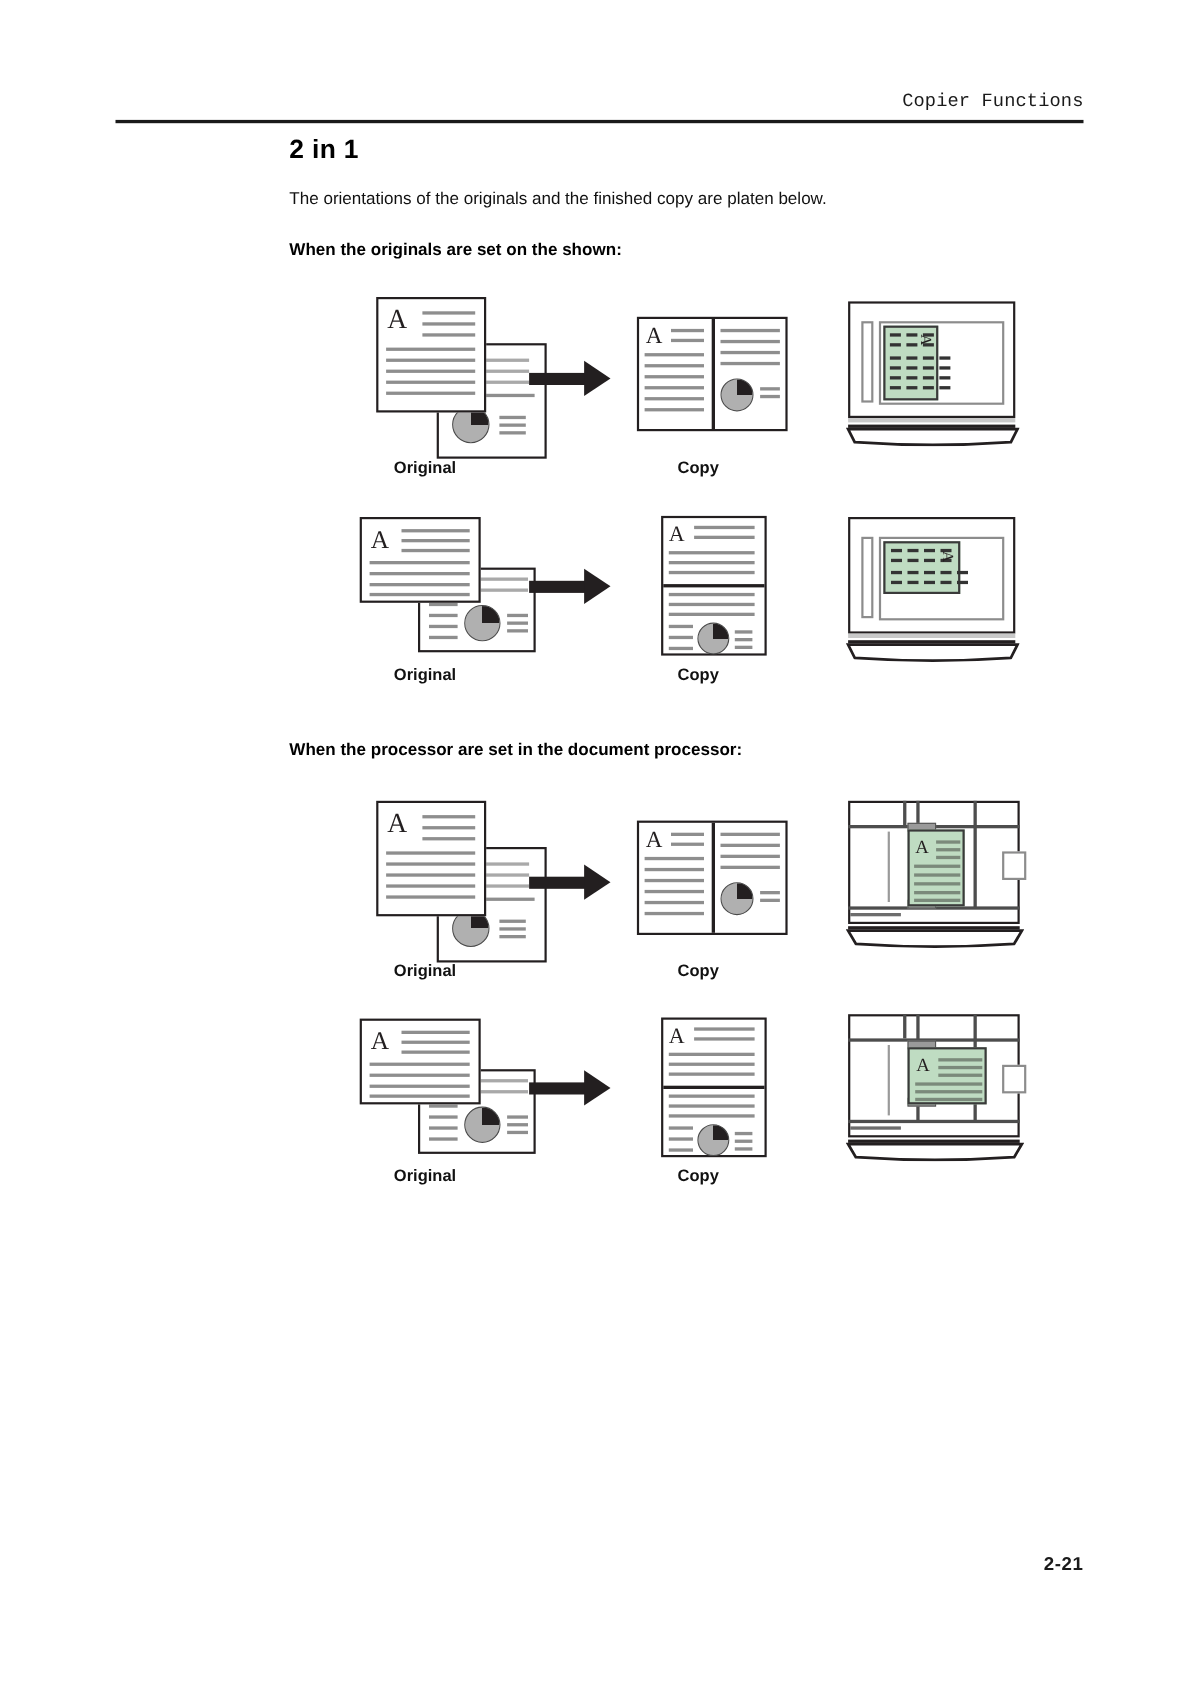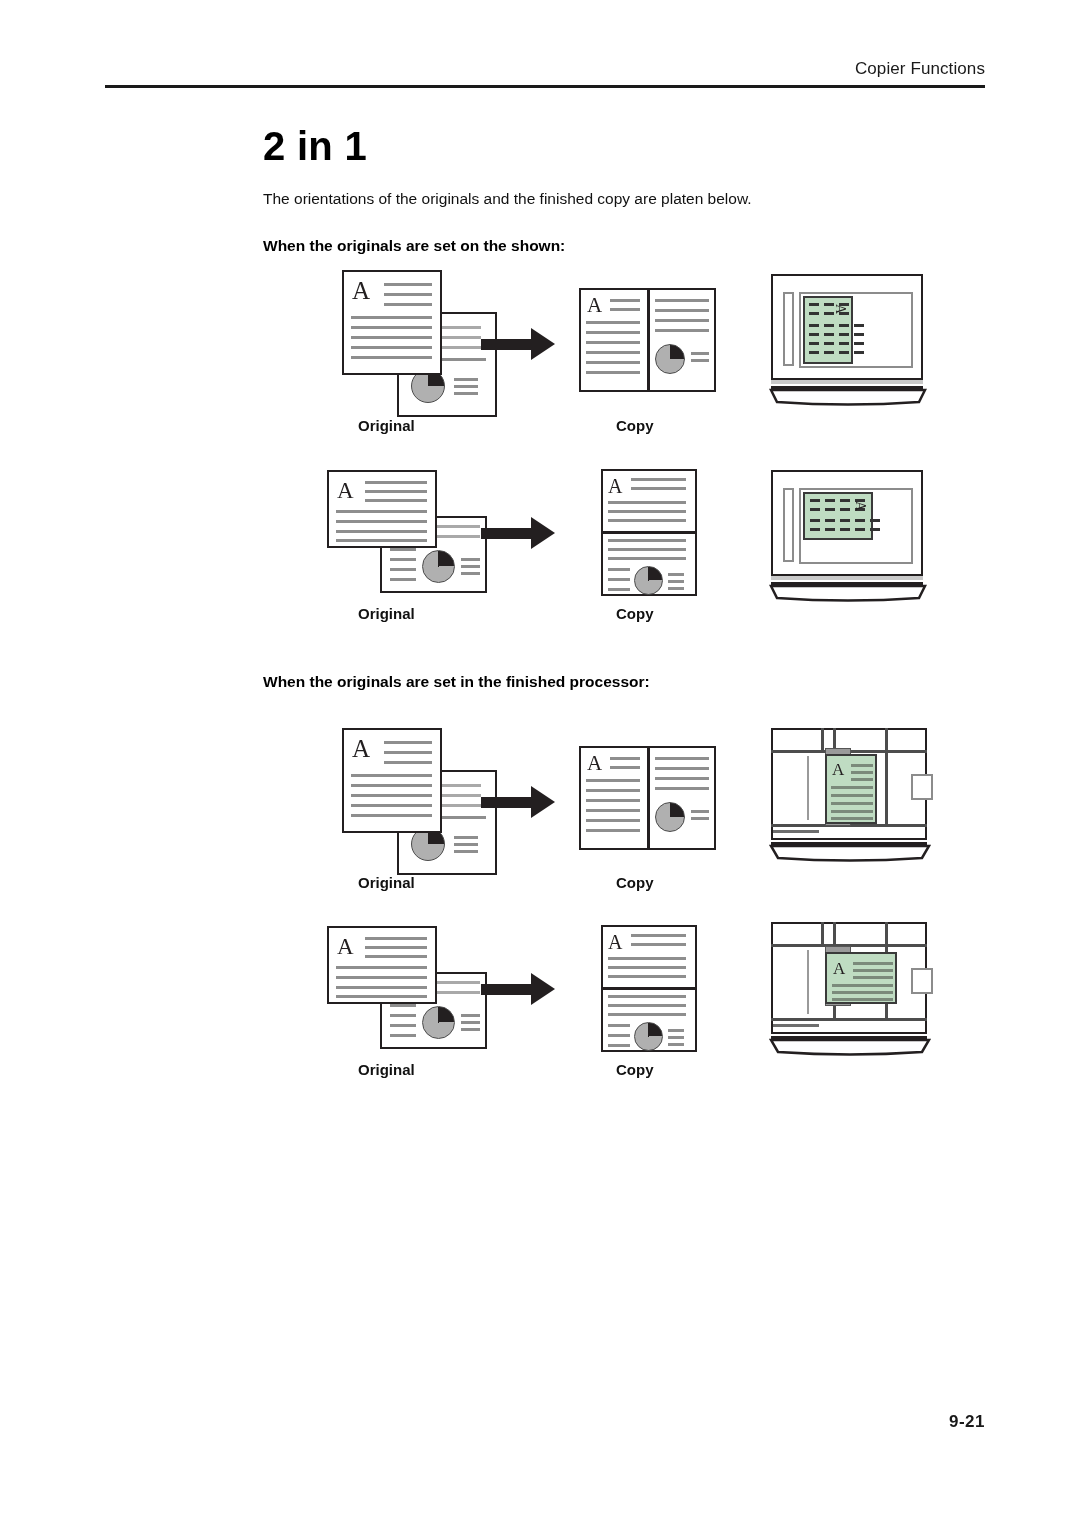--- a/index.html
+++ b/index.html
@@ -7,33 +7,33 @@
     width:1080px;height:1528px;
     background:#ffffff;
     font-family:"Liberation Sans", sans-serif;
     color:#000;
     position:relative;
     overflow:hidden;
   }
   .page{position:absolute;inset:0;}
 
   
-  .header{position:absolute;left:105px;top:60px;width:880px;}
+  .header{position:absolute;left:105px;top:84px;width:880px;font-family:Liberation Mono, monospace;}
   .header-title{
     text-align:right;font-size:17px;color:#1a1a1a;
     letter-spacing:.1px;line-height:1;
   }
   .header-rule{
     margin-top:8px;height:3px;background:#1a1a1a;width:100%;
   }
 
   
   .content{position:absolute;left:263px;top:124px;width:722px;}
   h1.title{
-    font-size:40px;font-weight:bold;margin:0;padding:0;
+    font-size:24px;font-weight:bold;margin:0;padding:0;
     line-height:1.1;letter-spacing:.3px;
   }
   p.intro{
     font-size:15.5px;margin:22px 0 0 0;line-height:1.2;color:#111;
   }
   h2.subhead{
     font-size:15.5px;font-weight:bold;margin:28px 0 0 0;line-height:1.2;
   }
 
   
@@ -331,21 +331,21 @@
       </svg>
     </div>
   </div>
 
   <div class="caption-row" style="top:606px;">
     <span class="caption cap-original">Original</span>
     <span class="caption cap-copy">Copy</span>
   </div>
 
   <div style="position:absolute;left:263px;top:673px;width:722px;">
-    <h2 class="subhead" style="margin:0;">When the originals are set in the finished processor:</h2>
+    <h2 class="subhead" style="margin:0;">When the processor are set in the document processor:</h2>
   </div>
 
   <div class="figrow" style="top:724px;">
 
     <div class="fig-slot" style="left:79px;top:4px;width:200px;height:150px;">
       <div class="sheet" style="left:55px;top:42px;width:100px;height:105px;">
         <div class="line lt" style="left:10px;top:12px;width:72px;"></div>
         <div class="line lt" style="left:10px;top:22px;width:72px;"></div>
         <div class="line lt" style="left:10px;top:32px;width:72px;"></div>
         <div class="line" style="left:7px;top:44px;width:80px;"></div>
@@ -526,16 +526,16 @@
       </svg>
     </div>
   </div>
 
   <div class="caption-row" style="top:1062px;">
     <span class="caption cap-original">Original</span>
     <span class="caption cap-copy">Copy</span>
   </div>
 
   <div class="footer">
-    <span class="page-num">9-21</span>
+    <span class="page-num">2-21</span>
   </div>
 
 </div>
 
 </body></html>

